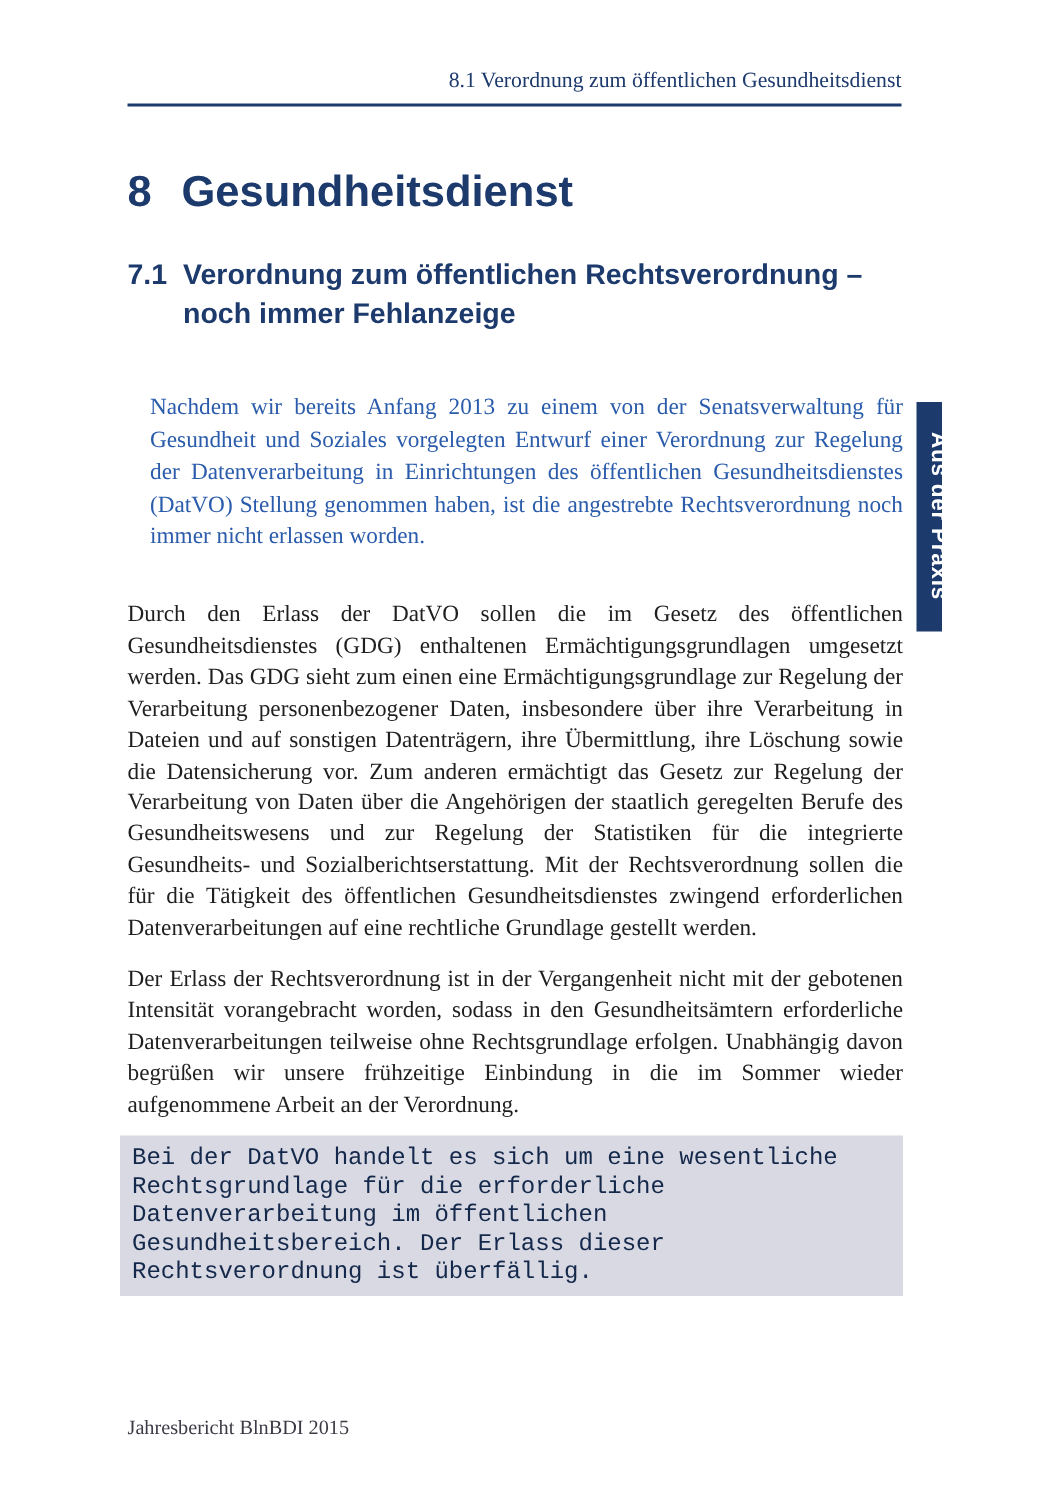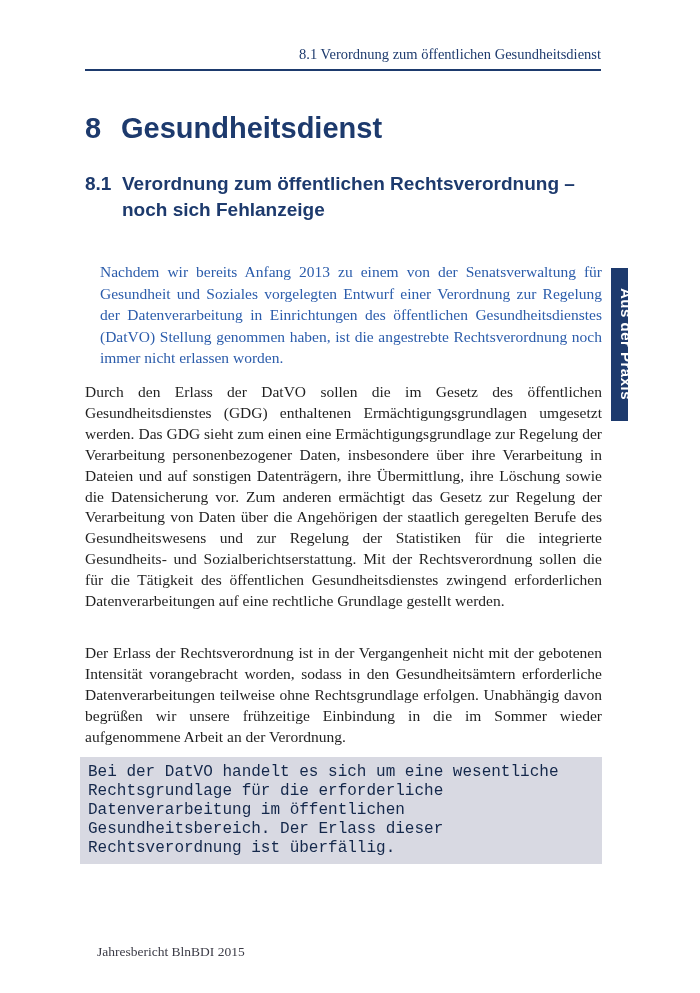--- a/index.html
+++ b/index.html
@@ -33,39 +33,39 @@
   }
   .section-num{width:37px;flex:none;}
   .lead{
     position:absolute;left:100px;top:261px;width:502px;
     font-size:15.5px;line-height:21.5px;color:var(--blue);text-align:justify;
   }
   .body-para{
     position:absolute;left:85px;width:517px;
     font-size:15.5px;line-height:20.9px;color:var(--body);text-align:justify;
   }
-  .para-1{top:382px;}
+  .para-1{top:400px;}
   .para-2{top:643px;}
   .highlight-box{
     position:absolute;left:80px;top:757px;width:522px;
     background:var(--box_bg);padding:6px 8px;
     font-family:Liberation Mono, monospace;font-size:16px;line-height:19px;
     color:var(--box_text);
   }
   .side-tab{
     position:absolute;left:611px;top:268px;width:30px;height:153px;background:var(--navy);
     display:flex;align-items:center;justify-content:center;
   }
   .side-tab-label{
     writing-mode:vertical-rl;white-space:nowrap;
     font-family:"Liberation Sans",sans-serif;font-weight:bold;font-size:15px;
     color:#ffffff;letter-spacing:0.5px;
   }
   .footer-left{
-    position:absolute;left:85px;top:944px;font-size:13.5px;color:#3b3b46;margin-left:12px;
+    position:absolute;left:85px;top:944px;font-size:13.5px;color:#3b3b46;
   }
   .page-badge{
     position:absolute;left:645px;top:937px;width:41px;height:38px;background:var(--navy);
     display:flex;align-items:center;justify-content:center;
     color:#f97316;font-size:16.5px;font-family:Liberation Sans, sans-serif;
   }
 </style>
 </head>
 <body>
 
@@ -75,24 +75,24 @@
     <span>8.1 Verordnung zum öffentlichen Gesundheitsdienst</span>
   </div>
   <div class="header-rule"></div>
 
   <h1 class="chapter">
     <span class="chapter-num">8</span>
     <span>Gesundheitsdienst</span>
   </h1>
 
   <h2 class="section">
-    <span class="section-num">8.1</span>
+    <span class="section-num">7.1</span>
     <span class="section-title">
       <span>Verordnung zum öffentlichen Rechtsverordnung –</span><br>
-      <span>noch sich Fehlanzeige</span>
+      <span>noch immer Fehlanzeige</span>
     </span>
   </h2>
 
   <p class="lead">Nachdem wir bereits Anfang 2013 zu einem von der Senatsverwaltung für Gesundheit und Soziales vorgelegten Entwurf einer Verordnung zur Regelung der Datenverarbeitung in Einrichtungen des öffentlichen Gesundheitsdienstes (DatVO) Stellung genommen haben, ist die angestrebte Rechtsverordnung noch immer nicht erlassen worden.</p>
 
   <p class="body-para para-1">Durch den Erlass der DatVO sollen die im Gesetz des öffentlichen Gesundheitsdienstes (GDG) enthaltenen Ermächtigungsgrundlagen umgesetzt werden. Das GDG sieht zum einen eine Ermächtigungsgrundlage zur Regelung der Verarbeitung personenbezogener Daten, insbesondere über ihre Verarbeitung in Dateien und auf sonstigen Datenträgern, ihre Übermittlung, ihre Löschung sowie die Datensicherung vor. Zum anderen ermächtigt das Gesetz zur Regelung der Verarbeitung von Daten über die Angehörigen der staatlich geregelten Berufe des Gesundheitswesens und zur Regelung der Statistiken für die integrierte Gesundheits- und Sozialberichtserstattung. Mit der Rechtsverordnung sollen die für die Tätigkeit des öffentlichen Gesundheitsdienstes zwingend erforderlichen Datenverarbeitungen auf eine rechtliche Grundlage gestellt werden.</p>
 
   <p class="body-para para-2">Der Erlass der Rechtsverordnung ist in der Vergangenheit nicht mit der gebotenen Intensität vorangebracht worden, sodass in den Gesundheitsämtern erforderliche Datenverarbeitungen teilweise ohne Rechtsgrundlage erfolgen. Unabhängig davon begrüßen wir unsere frühzeitige Einbindung in die im Sommer wieder aufgenommene Arbeit an der Verordnung.</p>
 
   <div class="highlight-box">Bei der DatVO handelt es sich um eine wesentliche Rechtsgrundlage für die erforderliche Datenverarbeitung im öffentlichen Gesundheitsbereich. Der Erlass dieser Rechtsverordnung ist überfällig.</div>

